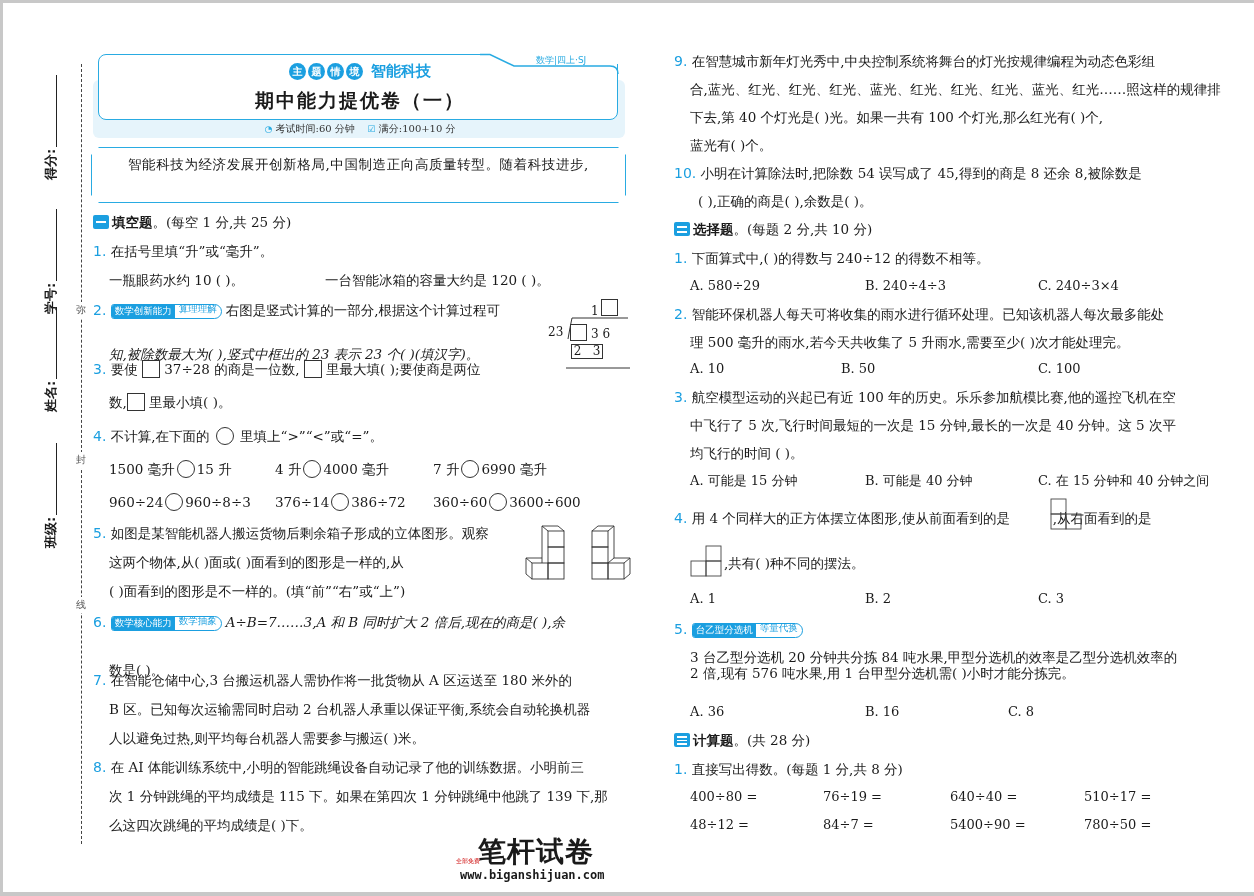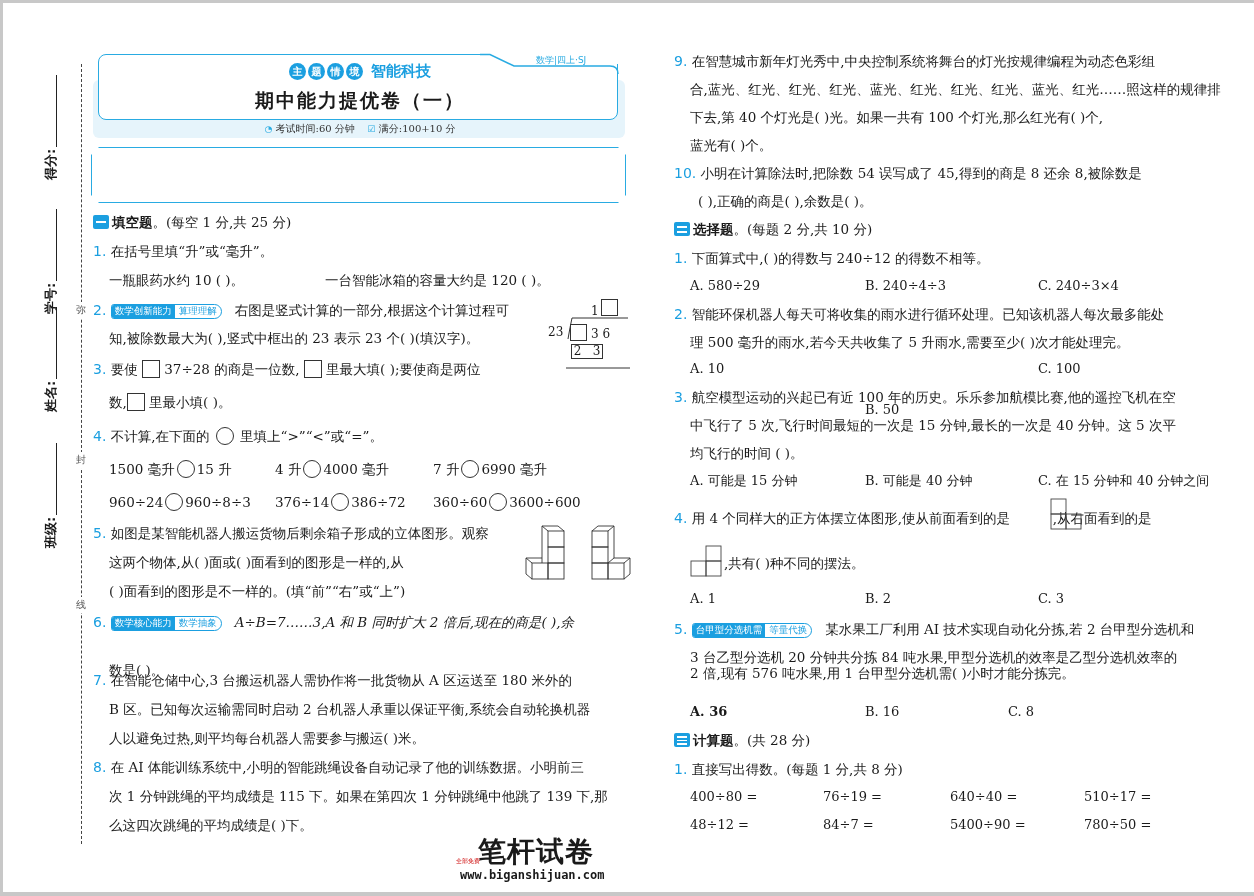--- a/index.html
+++ b/index.html
@@ -84,23 +84,23 @@
   
   .ln { position: absolute; white-space: nowrap; font-size: 13.5px; line-height: 18px; }
   .qn { color: #1b9fe0; font-family: "DejaVu Sans", sans-serif; font-size: 14px; }
   .sec-title { font-family: "DejaVu Sans", sans-serif; font-weight: bold; font-size: 13.5px; }
   .sec-marker {
     display: inline-block; width: 16px; height: 14px; background: #1b9fe0; vertical-align: -2px;
     margin-right: 3px; position: relative; border-radius: 2px;
   }
   .sec-marker i { position: absolute; left: 3px; right: 3px; height: 1.5px; background: #fff; }
   .badge {
-    display: inline-flex; align-items: center; font-family: "DejaVu Sans", sans-serif;
+    display: inline-flex; align-items: flex-end; font-family: "DejaVu Sans", sans-serif;
     font-size: 9.5px; border: 1.2px solid #1b9fe0; border-radius: 3px 8px 8px 3px;
-    vertical-align: 1px; margin-right: 13px; overflow: hidden; height: 15px;
+    vertical-align: 1px; margin-right: 4px; overflow: hidden; height: 15px;
   }
   .badge .b1 { background: #1b9fe0; color: #fff; padding: 0 3px; height: 100%; display: flex; align-items: center; }
   .badge .b2 { color: #1b9fe0; padding: 0 4px; }
   .sq { display: inline-block; width: 18px; height: 18px; border: 1px solid #333; vertical-align: -4px; }
   .circ { display: inline-block; width: 18px; height: 18px; border: 1px solid #333; border-radius: 50%; vertical-align: -4px; margin: 0 2px; }
   .opt { position: absolute; font-size: 13px; white-space: nowrap; }
 
   
   .wm-title { position: absolute; left: 478px; top: 833px; font-family: "DejaVu Sans", sans-serif; font-size: 28px; font-weight: bold; letter-spacing: 1px; }
   .wm-small { position: absolute; left: 456px; top: 857px; font-size: 6px; color: #c00; font-family: "DejaVu Sans", sans-serif; }
@@ -155,41 +155,42 @@
 <div class="main-title">期中能力提优卷（一）</div>
 <div class="exam-meta">
   <span class="ic">◔</span>
   <span>考试时间:60 分钟</span>
   &nbsp;&nbsp;
   <span class="ic">☑</span>
   <span>满分:100+10 分</span>
 </div>
 
 <div class="intro-box">
+  <div class="indent">智能科技为经济发展开创新格局,中国制造正向高质量转型。随着科技进步,</div>
 </div>
 
 <div class="ln" style="left:93px;top:213px;">
   <span class="sec-marker"><i style="top:6px"></i></span><span class="sec-title">填空题</span><span>。(每空 1 分,共 25 分)</span>
 </div>
 
 <div class="ln" style="left:93px;top:242px;">
   <span class="qn">1.</span>
   <span>在括号里填“升”或“毫升”。</span>
 </div>
 <div class="ln" style="left:109px;top:271px;">一瓶眼药水约 10 (          )。</div>
 <div class="ln" style="left:325px;top:271px;">一台智能冰箱的容量大约是 120 (          )。</div>
 
 <div class="ln" style="left:93px;top:301px;">
   <span class="qn">2.</span>
   <span class="badge">
       <span class="b1">数学创新能力</span>
       <span class="b2">算理理解</span>
     </span><span>右图是竖式计算的一部分,根据这个计算过程可</span>
 </div>
-<div class="ln" style="left:109px;top:329px;">知,被除数最大为(        ),竖式中框出的 23 表示 23 个(        )(填汉字)。</div>
+<div class="ln" style="left:109px;top:345px;font-style:italic;">知,被除数最大为(        ),竖式中框出的 23 表示 23 个(        )(填汉字)。</div>
 
 <div>
   <span class="ln" style="left:591px;top:302px;font-size:12px;">1</span>
   <span class="sq" style="position:absolute;left:601px;top:299px;width:17px;height:17px;"></span>
   <span class="ln" style="left:548px;top:323px;font-size:12px;">23</span>
   <svg width="72" height="60" style="left:560px;top:315px;">
     <path d="M8 24 Q10 12 12 3 L68 3" fill="none" stroke="#333" stroke-width="1"></path>
     <line x1="6" y1="53" x2="70" y2="53" stroke="#333" stroke-width="1"></line>
   </svg>
   <span class="sq" style="position:absolute;left:570px;top:324px;width:17px;height:17px;"></span>
@@ -304,21 +305,21 @@
 <span class="opt" style="left:690px;top:278px;">A. 580÷29</span>
 <span class="opt" style="left:865px;top:278px;">B. 240÷4÷3</span>
 <span class="opt" style="left:1038px;top:278px;">C. 240÷3×4</span>
 
 <div class="ln" style="left:674px;top:305px;">
   <span class="qn">2.</span>
   <span>智能环保机器人每天可将收集的雨水进行循环处理。已知该机器人每次最多能处</span>
 </div>
 <div class="ln" style="left:690px;top:333px;">理 500 毫升的雨水,若今天共收集了 5 升雨水,需要至少(        )次才能处理完。</div>
 <span class="opt" style="left:690px;top:361px;">A. 10</span>
-<span class="opt" style="left:865px;top:361px;margin-top:41px;">B. 50</span>
+<span class="opt" style="left:841px;top:361px;">B. 50</span>
 <span class="opt" style="left:1038px;top:361px;">C. 100</span>
 
 <div class="ln" style="left:674px;top:388px;">
   <span class="qn">3.</span>
   <span>航空模型运动的兴起已有近 100 年的历史。乐乐参加航模比赛,他的遥控飞机在空</span>
 </div>
 <div class="ln" style="left:690px;top:416px;">中飞行了 5 次,飞行时间最短的一次是 15 分钟,最长的一次是 40 分钟。这 5 次平</div>
 <div class="ln" style="left:690px;top:444px;">均飞行的时间 (        )。</div>
 <span class="opt" style="left:690px;top:472px;">A. 可能是 15 分钟</span>
 <span class="opt" style="left:865px;top:472px;">B. 可能是 40 分钟</span>
@@ -345,27 +346,27 @@
   </g>
 </svg>
 <div class="ln" style="left:724px;top:554px;">,共有(        )种不同的摆法。</div>
 <span class="opt" style="left:690px;top:591px;">A. 1</span>
 <span class="opt" style="left:865px;top:591px;">B. 2</span>
 <span class="opt" style="left:1038px;top:591px;">C. 3</span>
 
 <div class="ln" style="left:674px;top:620px;">
   <span class="qn">5.</span>
   <span class="badge">
-      <span class="b1">台甲型分选机需</span>
+      <span class="b1">台乙型分选机</span>
       <span class="b2">等量代换</span>
-    </span><span>某水果工厂利用 AI 技术实现自动化分拣,若 2 台甲型分选机和</span>
+    </span>
 </div>
 <div class="ln" style="left:690px;top:648px;">3 台乙型分选机 20 分钟共分拣 84 吨水果,甲型分选机的效率是乙型分选机效率的</div>
 <div class="ln" style="left:690px;top:664px;">2 倍,现有 576 吨水果,用 1 台甲型分选机需(        )小时才能分拣完。</div>
-<span class="opt" style="left:690px;top:704px;font-weight:bold;">A. 36</span>
+<span class="opt" style="left:690px;top:704px;">A. 36</span>
 <span class="opt" style="left:865px;top:704px;">B. 16</span>
 <span class="opt" style="left:988px;top:704px;margin-left:20px;">C. 8</span>
 
 <div class="ln" style="left:674px;top:731px;">
   <span class="sec-marker"><i style="top:3px"></i><i style="top:6.5px"></i><i style="top:10px"></i></span><span class="sec-title">计算题</span><span>。(共 28 分)</span>
 </div>
 <div class="ln" style="left:674px;top:760px;">
   <span class="qn">1.</span>
   <span>直接写出得数。(每题 1 分,共 8 分)</span>
 </div>

